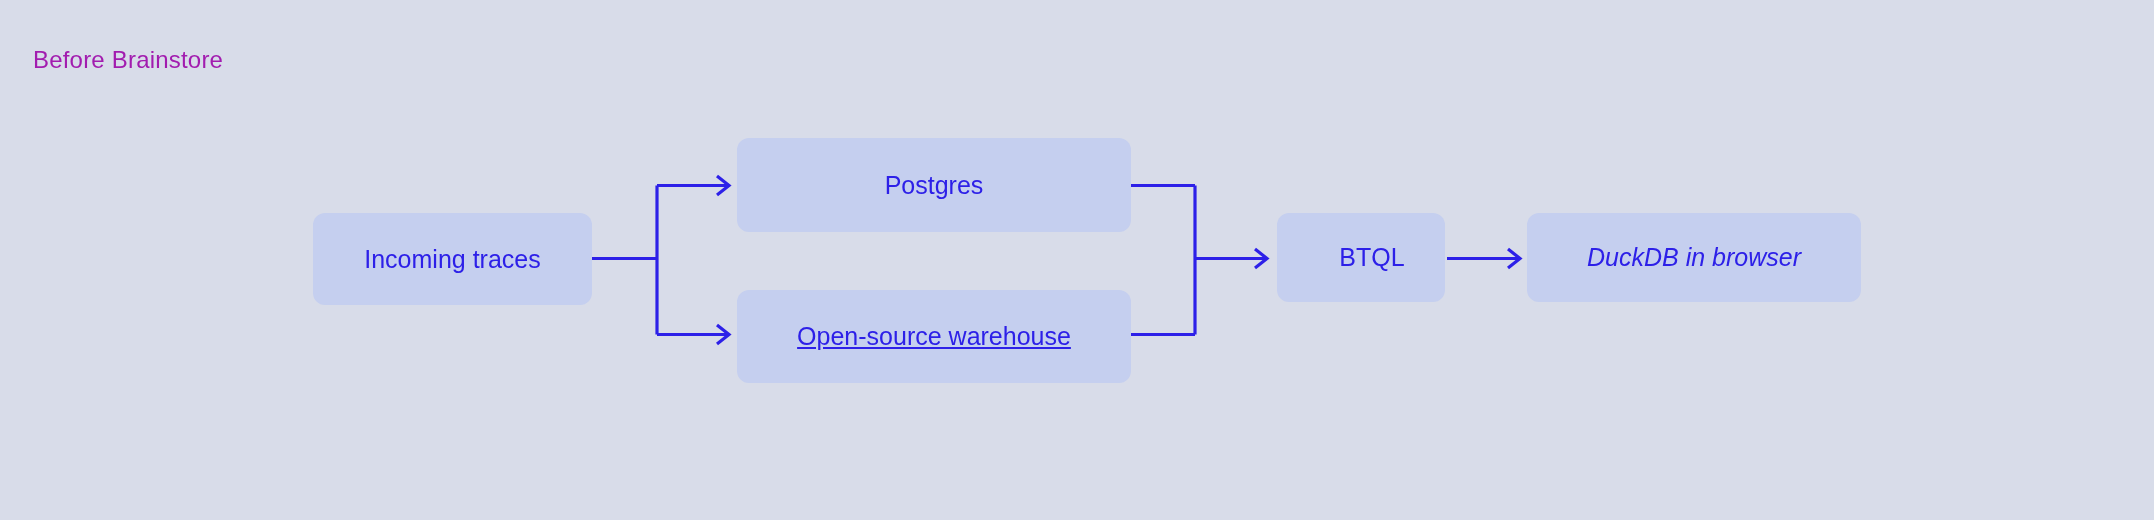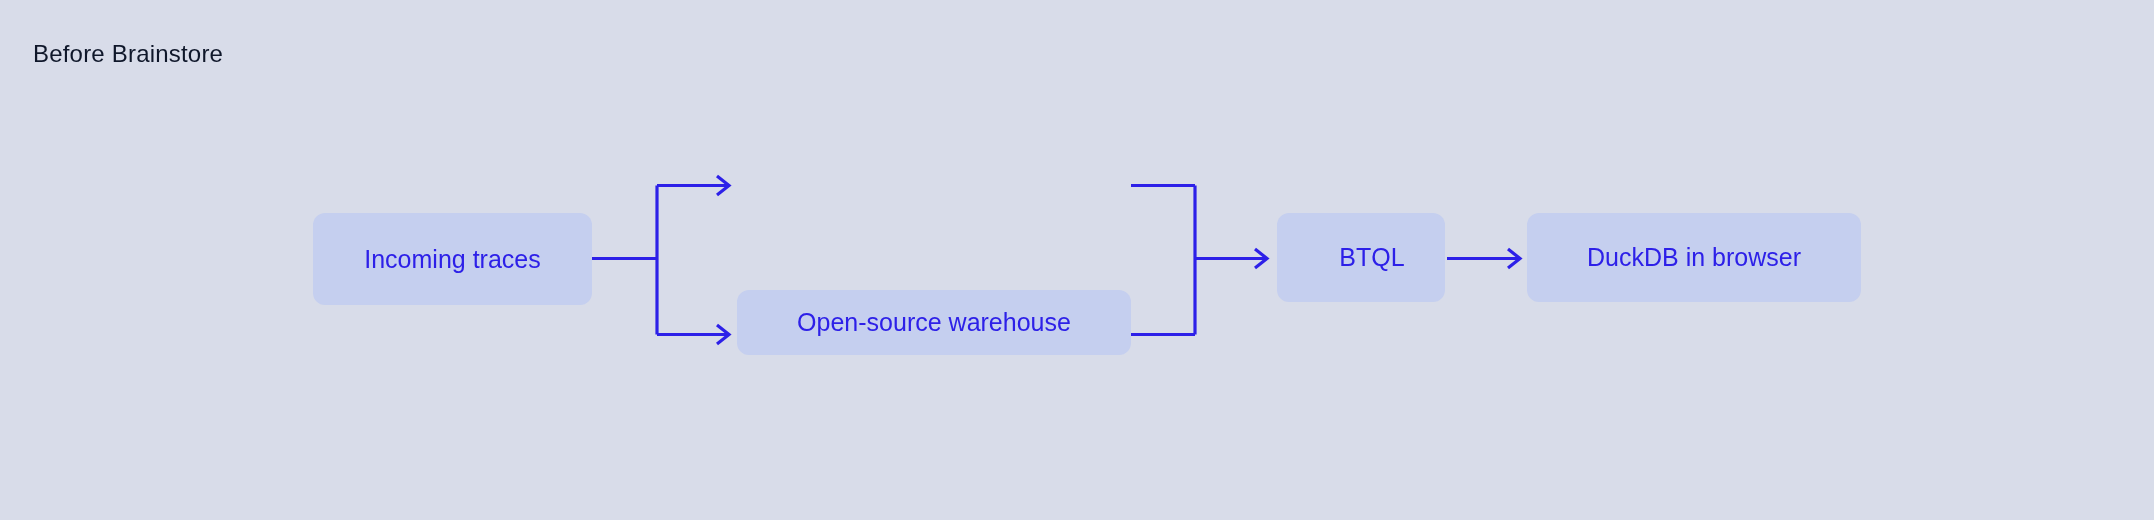--- a/index.html
+++ b/index.html
@@ -14,47 +14,47 @@
     overflow: hidden;
   }
   #diagram-root {
     position: relative;
     width: 2154px;
     height: 520px;
   }
   #diagram-title {
     position: absolute;
     left: 33px;
-    top: 40px;
+    top: 46px;
     font-size: 24px;
     line-height: 28px;
-    color: #0f172a;
+    color: #a21caf;
     letter-spacing: 0.2px;
     white-space: nowrap;
   }
   .node {
     position: absolute;
     background: #c5cfef;
     border-radius: 12px;
     color: #2d20e8;
     font-size: 25px;
     line-height: 1;
     display: flex;
     align-items: center;
     justify-content: center;
     text-align: center;
     box-sizing: border-box;
     padding: 0 16px;
     white-space: nowrap;
   }
   #node-incoming-traces { left: 313px; top: 213px; width: 279px; height: 92px; }
   #node-postgres        { left: 737px; top: 138px; width: 394px; height: 94px; }
-  #node-warehouse       { left: 737px; top: 290px; width: 394px; height: 65px; }
+  #node-warehouse       { left: 737px; top: 290px; width: 394px; height: 93px; text-decoration: underline; }
   #node-btql            { left: 1277px; top: 213px; width: 168px; height: 89px; padding-left: 38px; }
-  #node-duckdb          { left: 1527px; top: 213px; width: 334px; height: 89px; }
+  #node-duckdb          { left: 1527px; top: 213px; width: 334px; height: 89px; font-style: italic; }
   #edge-layer {
     position: absolute;
     left: 0;
     top: 0;
     width: 2154px;
     height: 520px;
     pointer-events: none;
   }
   .edge-line {
     fill: none;
@@ -95,20 +95,21 @@
 
     <path class="edge-line" d="M 1195 258.5 L 1265 258.5"></path>
     <path class="edge-head" d="M 1255 249 L 1267 258.5 L 1255 268"></path>
 
     <path class="edge-line" d="M 1447 258.5 L 1518 258.5"></path>
     <path class="edge-head" d="M 1508 249 L 1520 258.5 L 1508 268"></path>
   </svg>
 
   <div class="node" id="node-incoming-traces">Incoming traces</div>
 
+  <div class="node" id="node-postgres">Postgres</div>
 
   <div class="node" id="node-warehouse">Open-source warehouse</div>
 
   <div class="node" id="node-btql">BTQL</div>
 
   <div class="node" id="node-duckdb">DuckDB in browser</div>
 
 </div>
 
 </body></html>

